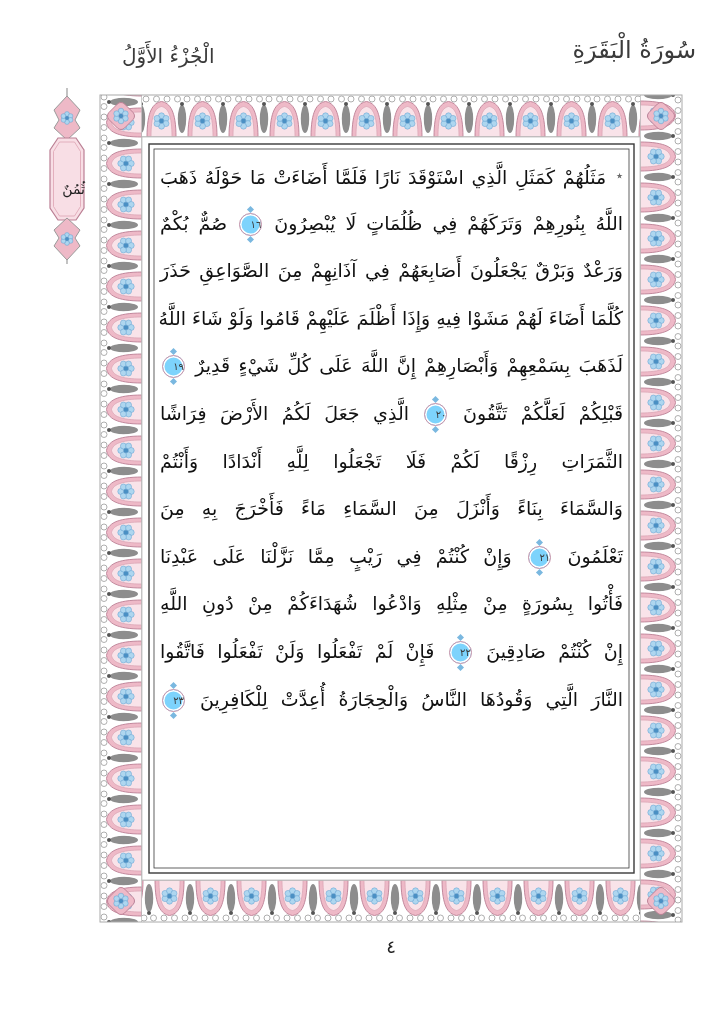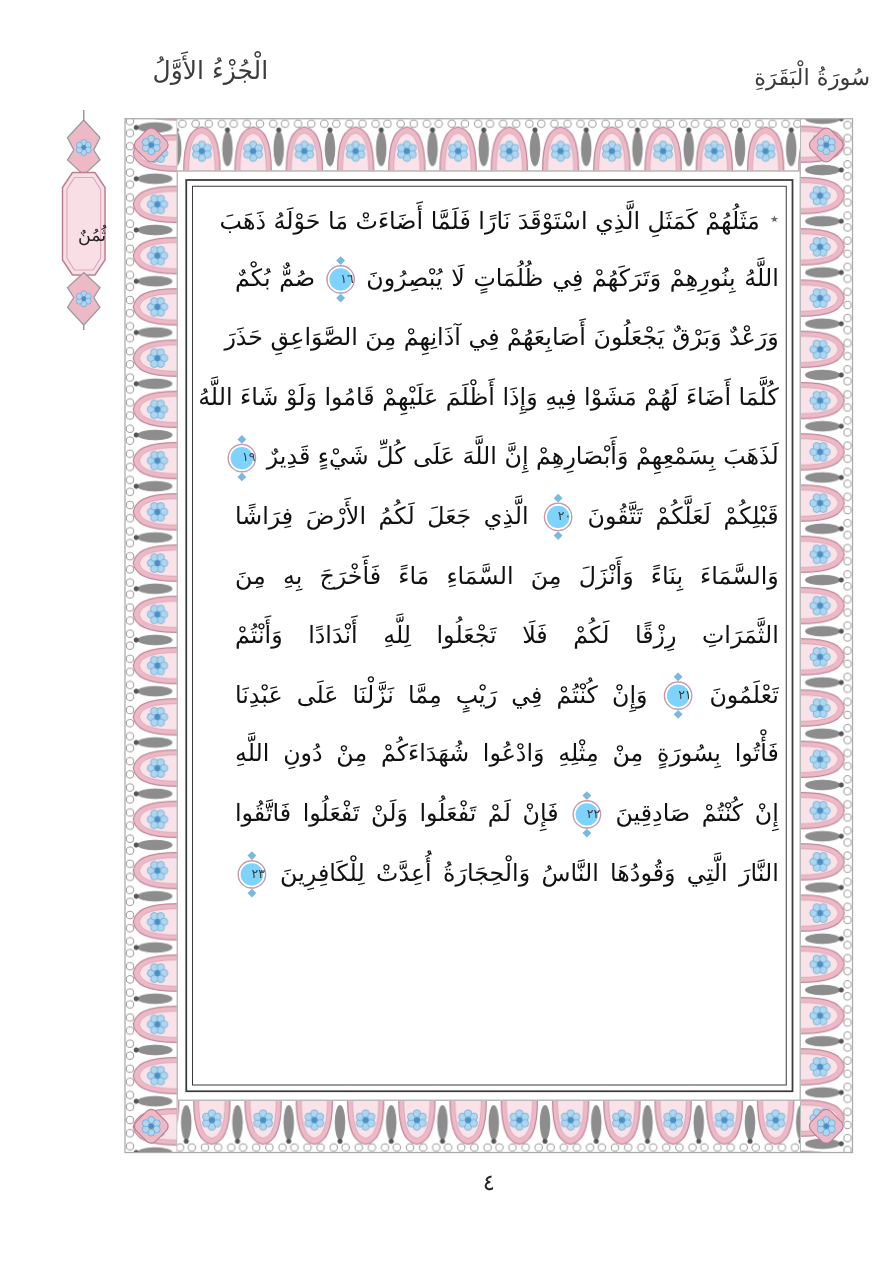--- a/index.html
+++ b/index.html
@@ -4,31 +4,31 @@
 <style>
   html,body{margin:0;padding:0;}
   body{
     width:716px;height:1024px;position:relative;background:#ffffff;
     font-family:"DejaVu Sans",sans-serif;overflow:hidden;
   }
   .hdr{
     position:absolute;color:#3b3b3b;direction:rtl;white-space:nowrap;
     font-family:"DejaVu Sans",sans-serif;
   }
-  #header-surah{top:52px;right:20px;font-size:18px;}
+  #header-surah{top:36px;right:20px;font-size:24px;}
   #header-juz{top:44px;left:122px;font-size:20px;}
   #border-svg{position:absolute;left:0;top:0;}
   #quran-text{
     position:absolute;left:160px;top:152px;width:463px;height:715px;
     direction:rtl;color:#111111;
   }
   .line{
     height:47.6px;line-height:47.6px;font-size:19px;
     text-align:justify;text-align-last:justify;text-justify:inter-word;
-    white-space:nowrap;overflow:visible;margin-left:28px;
+    white-space:nowrap;overflow:visible;
   }
   .verse-marker{
     display:inline-block;position:relative;width:21px;height:21px;line-height:21px;
     border:1.2px solid #cf93a6;border-radius:50% 50%;background:#7dd3fc;
     color:#3a3a3a;font-size:10px;text-align:center;vertical-align:middle;
     margin:0 2px;box-shadow:inset 0 0 0 1.5px #ffffff;
   }
   .verse-marker::before,.verse-marker::after{
     content:"";position:absolute;left:50%;width:5px;height:5px;margin-left:-2.5px;
     background:#7ab8e0;transform:rotate(45deg);
@@ -145,21 +145,21 @@
 
 <div id="thumn-label">ثُمُنٌ</div>
 
 <div id="quran-text">
     <div class="line"><span class="hizb-star">٭</span> <span>مَثَلُهُمْ كَمَثَلِ الَّذِي اسْتَوْقَدَ نَارًا فَلَمَّا أَضَاءَتْ مَا حَوْلَهُ ذَهَبَ</span></div>
     <div class="line"><span>اللَّهُ بِنُورِهِمْ وَتَرَكَهُمْ فِي ظُلُمَاتٍ لَا يُبْصِرُونَ</span> <span class="verse-marker">١٦</span> <span>صُمٌّ بُكْمٌ</span></div>
     <div class="line"><span>وَرَعْدٌ وَبَرْقٌ يَجْعَلُونَ أَصَابِعَهُمْ فِي آذَانِهِمْ مِنَ الصَّوَاعِقِ حَذَرَ</span></div>
     <div class="line"><span>كُلَّمَا أَضَاءَ لَهُمْ مَشَوْا فِيهِ وَإِذَا أَظْلَمَ عَلَيْهِمْ قَامُوا وَلَوْ شَاءَ اللَّهُ</span></div>
     <div class="line"><span>لَذَهَبَ بِسَمْعِهِمْ وَأَبْصَارِهِمْ إِنَّ اللَّهَ عَلَى كُلِّ شَيْءٍ قَدِيرٌ</span> <span class="verse-marker">١٩</span></div>
     <div class="line"><span>قَبْلِكُمْ لَعَلَّكُمْ تَتَّقُونَ</span> <span class="verse-marker">٢٠</span> <span>الَّذِي جَعَلَ لَكُمُ الأَرْضَ فِرَاشًا</span></div>
+    <div class="line"><span>الثَّمَرَاتِ رِزْقًا لَكُمْ فَلَا تَجْعَلُوا لِلَّهِ أَنْدَادًا وَأَنْتُمْ</span></div>
     <div class="line"><span>وَالسَّمَاءَ بِنَاءً وَأَنْزَلَ مِنَ السَّمَاءِ مَاءً فَأَخْرَجَ بِهِ مِنَ</span></div>
-    <div class="line"><span>الثَّمَرَاتِ رِزْقًا لَكُمْ فَلَا تَجْعَلُوا لِلَّهِ أَنْدَادًا وَأَنْتُمْ</span></div>
     <div class="line"><span>تَعْلَمُونَ</span> <span class="verse-marker">٢١</span> <span>وَإِنْ كُنْتُمْ فِي رَيْبٍ مِمَّا نَزَّلْنَا عَلَى عَبْدِنَا</span></div>
     <div class="line"><span>فَأْتُوا بِسُورَةٍ مِنْ مِثْلِهِ وَادْعُوا شُهَدَاءَكُمْ مِنْ دُونِ اللَّهِ</span></div>
     <div class="line"><span>إِنْ كُنْتُمْ صَادِقِينَ</span> <span class="verse-marker">٢٢</span> <span>فَإِنْ لَمْ تَفْعَلُوا وَلَنْ تَفْعَلُوا فَاتَّقُوا</span></div>
     <div class="line"><span>النَّارَ الَّتِي وَقُودُهَا النَّاسُ وَالْحِجَارَةُ أُعِدَّتْ لِلْكَافِرِينَ</span> <span class="verse-marker">٢٣</span></div>
   </div>
 
 <div id="page-number">٤</div>
 
 </body></html>

